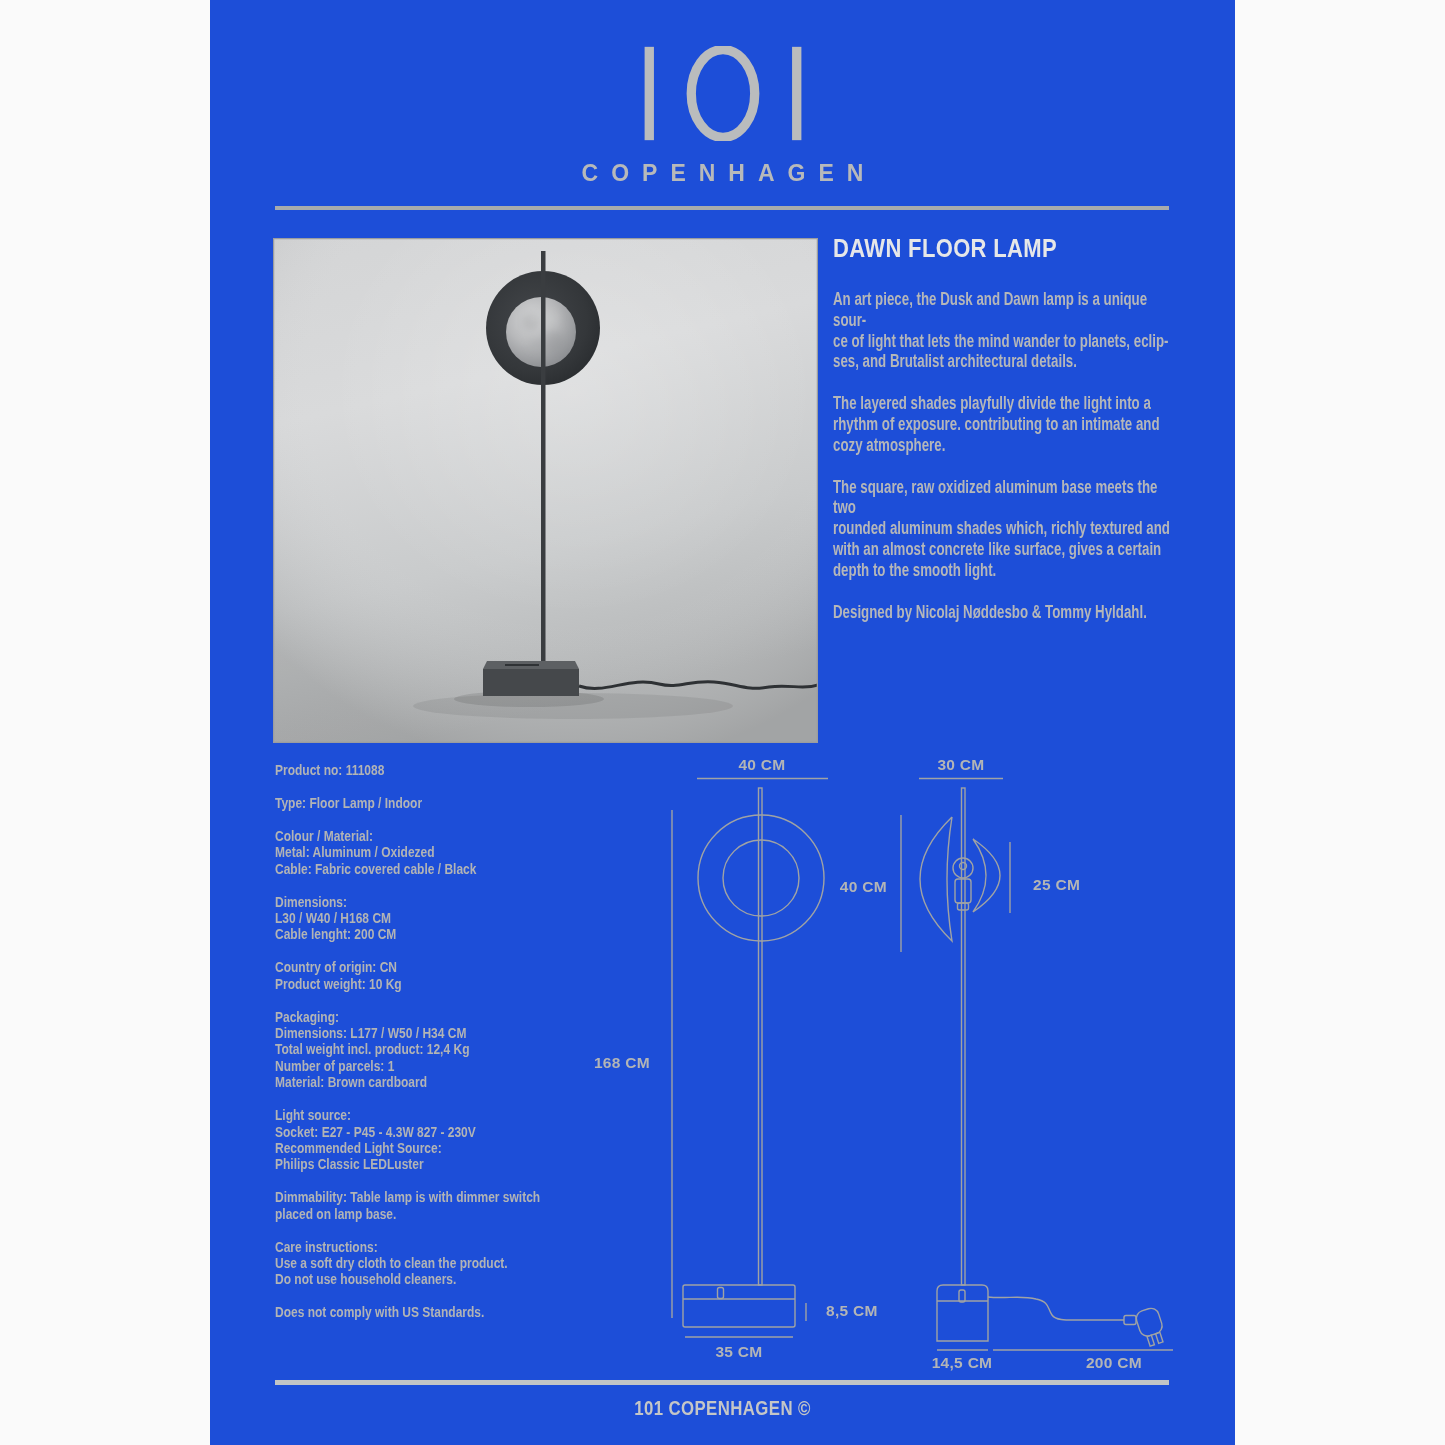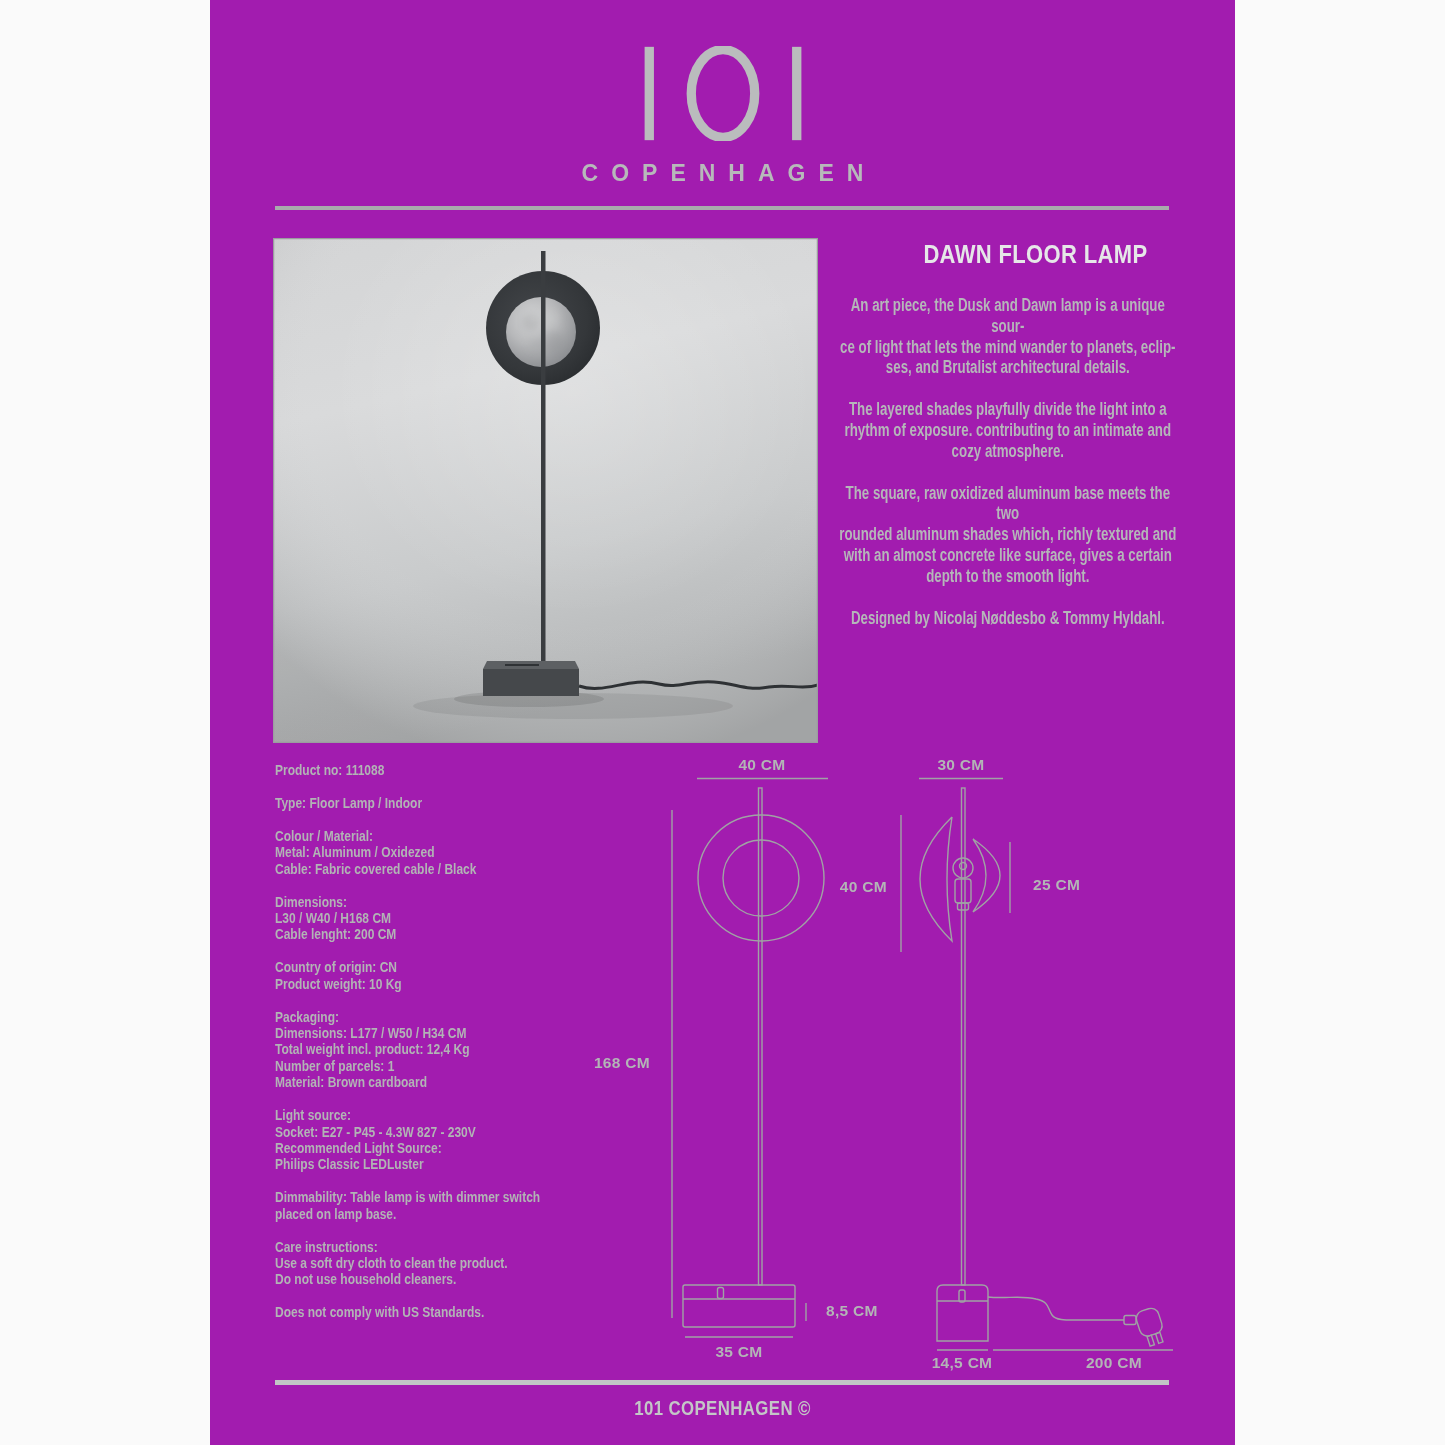--- a/index.html
+++ b/index.html
@@ -1,27 +1,27 @@
 <!DOCTYPE html>
 <html><head>
 <meta charset="utf-8">
 <style>
   html,body{margin:0;padding:0;width:1445px;height:1445px;background:#fafafa;
     font-family:"Liberation Sans",sans-serif;}
   .poster{position:absolute;left:210px;top:0;width:1025px;height:1445px;
-    background:#a21caf;overflow:hidden;}
+    background:#1d4ed8;overflow:hidden;}
   
   .logo-wrap{position:absolute;top:46px;left:0;width:100%;display:flex;justify-content:center;}
   .brand-name{position:absolute;top:160px;left:0;width:100%;text-align:center;
     font-size:23px;font-weight:bold;color:#b7b9ba;letter-spacing:13px;text-indent:13px;}
   .hdr-divider{position:absolute;top:206px;left:65px;width:894px;height:4px;background:#a8abac;}
   
   .photo{position:absolute;left:63px;top:238px;width:545px;height:505px;}
   
-  .right-col{position:absolute;left:623px;top:240px;width:460px;text-align:center;}
+  .right-col{position:absolute;left:623px;top:234px;width:460px;}
   .title{margin:0;font-size:25px;font-weight:bold;color:#e6e7e8;letter-spacing:.4px;
     transform:scaleX(.88);transform-origin:0 0;white-space:nowrap;}
   .paras{margin-top:26px;transform:scaleX(.76);transform-origin:0 0;width:460px;}
   .paras p{margin:0 0 21px 0;font-size:17.5px;line-height:20.8px;font-weight:bold;
     color:#b5b7b9;white-space:pre-line;}
   
   .specs{position:absolute;left:65px;top:762px;width:420px;
     transform:scaleX(.8);transform-origin:0 0;}
   .spec-group{margin:0 0 16.5px 0;font-size:15px;line-height:16.4px;font-weight:bold;
     color:#b2b4b5;white-space:pre-line;}

